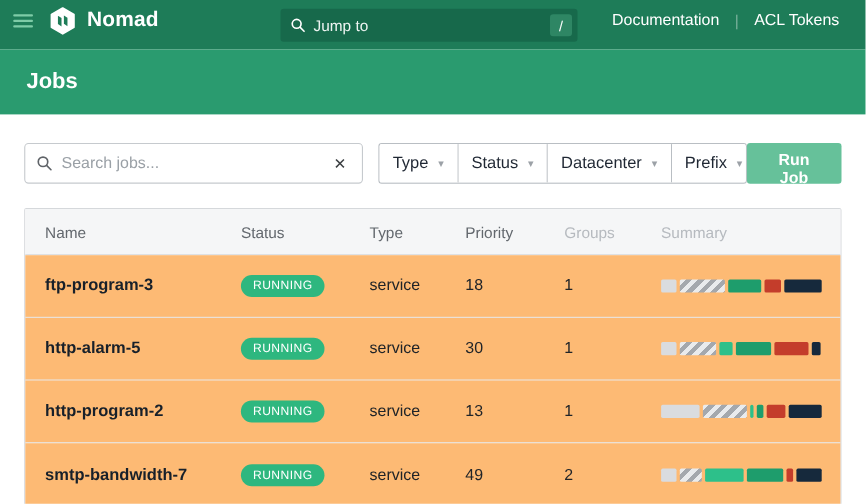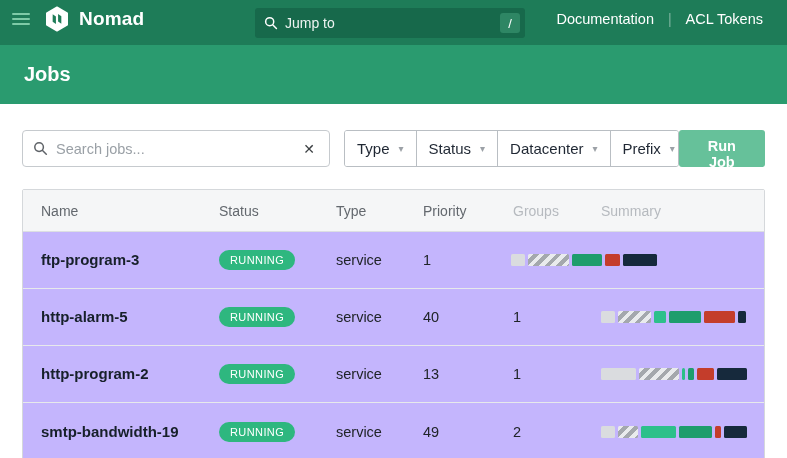--- a/index.html
+++ b/index.html
@@ -42,21 +42,21 @@
   .filter-btn .caret { color:#9CA1A7; font-size:10px; }
   .run-job { margin-left:auto; height:37px; padding:8px 15px; background:#66C19A; color:#fff;
     border:none; border-radius:3px; font-size:14.5px; font-weight:bold;
     font-family:"Liberation Sans", sans-serif; cursor:pointer; }
 
   
   .jobs-table { margin-top:22px; border:1px solid #D5D8DB; border-radius:2px; }
   .thead { display:flex; background:#F5F6F7; border-bottom:1px solid #DCDFE2; height:42px; align-items:center; }
   .th { font-size:14px; color:#63686E; }
   .th.muted { color:#B6BABF; }
-  .row { display:flex; align-items:center; height:57px; border-bottom:1px solid #E7E9EB; background:#c4b5fd; cursor:pointer; }
+  .row { display:flex; align-items:center; height:57px; border-bottom:1px solid #E7E9EB; background:#fdba74; cursor:pointer; }
   .row:last-child { border-bottom:none; }
   .c-name { width:196px; padding-left:18px; }
   .c-status { width:117px; }
   .c-type { width:87px; }
   .c-priority { width:90px; }
   .c-groups { width:88px; }
   .c-summary { flex:1; }
   .job-name { font-size:15px; font-weight:bold; color:#17202A; }
   .cell-text { font-size:14.5px; color:#202428; }
   .badge { display:inline-block; background:#2EB77F; color:#fff; font-size:11px; letter-spacing:.4px;
@@ -146,36 +146,37 @@
         <div class="th c-type">Type</div>
         <div class="th c-priority">Priority</div>
         <div class="th c-groups muted">Groups</div>
         <div class="th c-summary muted">Summary</div>
       </div>
     <div id="tbody">
         <div class="row">
           <div class="c-name"><span class="job-name">ftp-program-3</span></div>
           <div class="c-status"><span class="badge">RUNNING</span></div>
           <div class="c-type"><span class="cell-text">service</span></div>
+          <div class="c-priority"><span class="cell-text">18</span></div>
           <div class="c-groups"><span class="cell-text">1</span></div>
           <div class="c-summary">
             <div class="bar">
               <div class="seg seg-queued" style="width: 14px;"></div>
               <div class="seg seg-starting" style="width: 42px;"></div>
               <div class="seg seg-complete" style="width: 30px;"></div>
               <div class="seg seg-failed" style="width: 15px;"></div>
               <div class="seg seg-lost" style="width: 35px;"></div>
             </div>
           </div>
         </div>
         <div class="row">
           <div class="c-name"><span class="job-name">http-alarm-5</span></div>
           <div class="c-status"><span class="badge">RUNNING</span></div>
           <div class="c-type"><span class="cell-text">service</span></div>
-          <div class="c-priority"><span class="cell-text">40</span></div>
+          <div class="c-priority"><span class="cell-text">30</span></div>
           <div class="c-groups"><span class="cell-text">1</span></div>
           <div class="c-summary">
             <div class="bar">
               <div class="seg seg-queued" style="width: 14px;"></div>
               <div class="seg seg-starting" style="width: 33px;"></div>
               <div class="seg seg-running" style="width: 12px;"></div>
               <div class="seg seg-complete" style="width: 32px;"></div>
               <div class="seg seg-failed" style="width: 31px;"></div>
               <div class="seg seg-lost" style="width: 8px;"></div>
             </div>
@@ -192,21 +193,21 @@
               <div class="seg seg-queued" style="width: 36px;"></div>
               <div class="seg seg-starting" style="width: 40px;"></div>
               <div class="seg seg-running" style="width: 3px;"></div>
               <div class="seg seg-complete" style="width: 6px;"></div>
               <div class="seg seg-failed" style="width: 18px;"></div>
               <div class="seg seg-lost" style="width: 30px;"></div>
             </div>
           </div>
         </div>
         <div class="row">
-          <div class="c-name"><span class="job-name">smtp-bandwidth-19</span></div>
+          <div class="c-name"><span class="job-name">smtp-bandwidth-7</span></div>
           <div class="c-status"><span class="badge">RUNNING</span></div>
           <div class="c-type"><span class="cell-text">service</span></div>
           <div class="c-priority"><span class="cell-text">49</span></div>
           <div class="c-groups"><span class="cell-text">2</span></div>
           <div class="c-summary">
             <div class="bar">
               <div class="seg seg-queued" style="width: 14px;"></div>
               <div class="seg seg-starting" style="width: 20px;"></div>
               <div class="seg seg-running" style="width: 36px;"></div>
               <div class="seg seg-complete" style="width: 33px;"></div>

